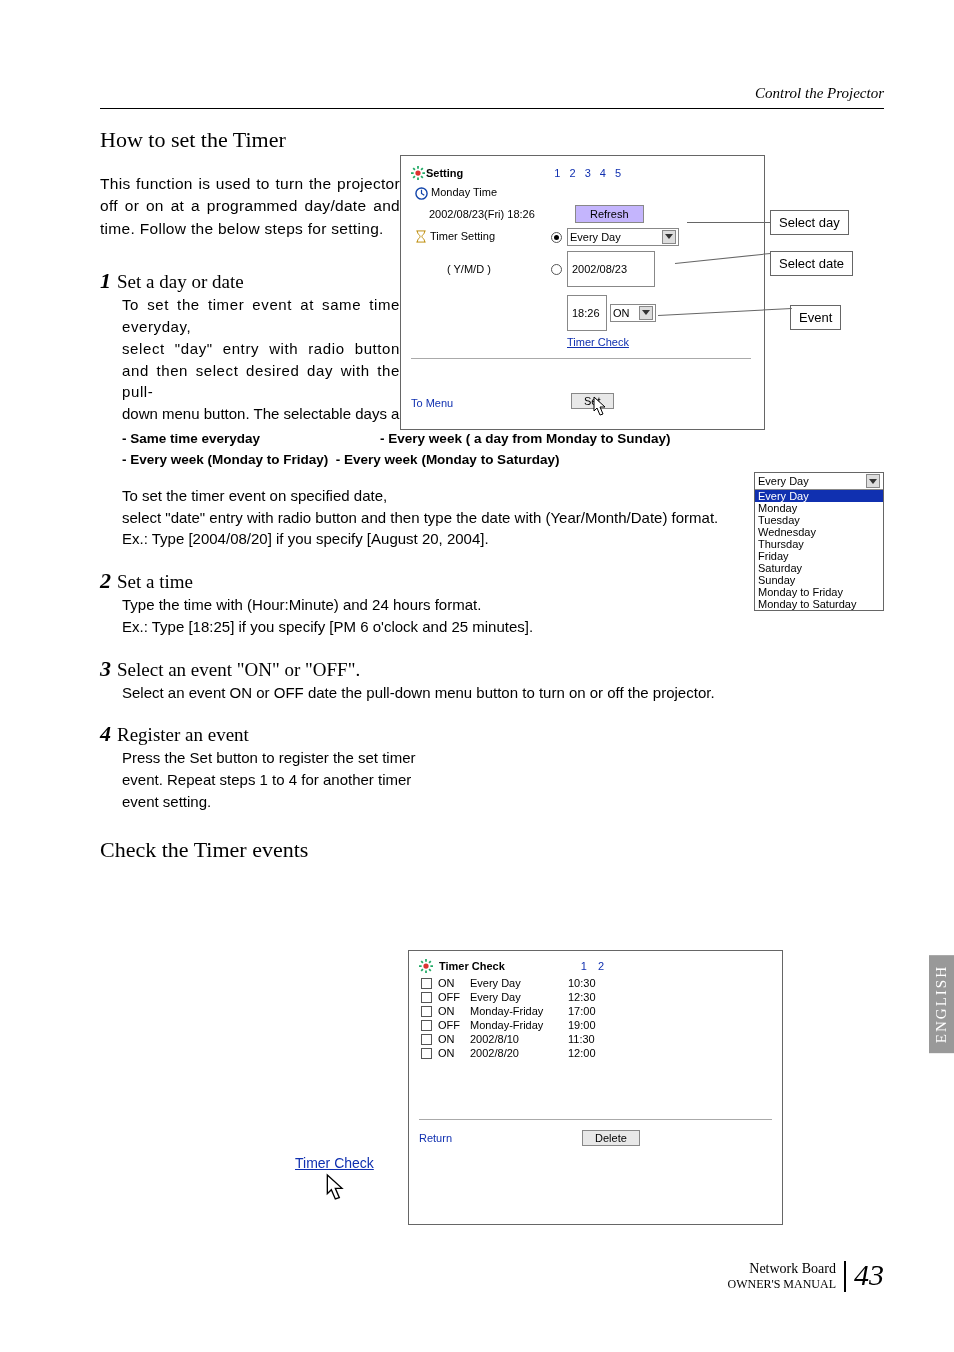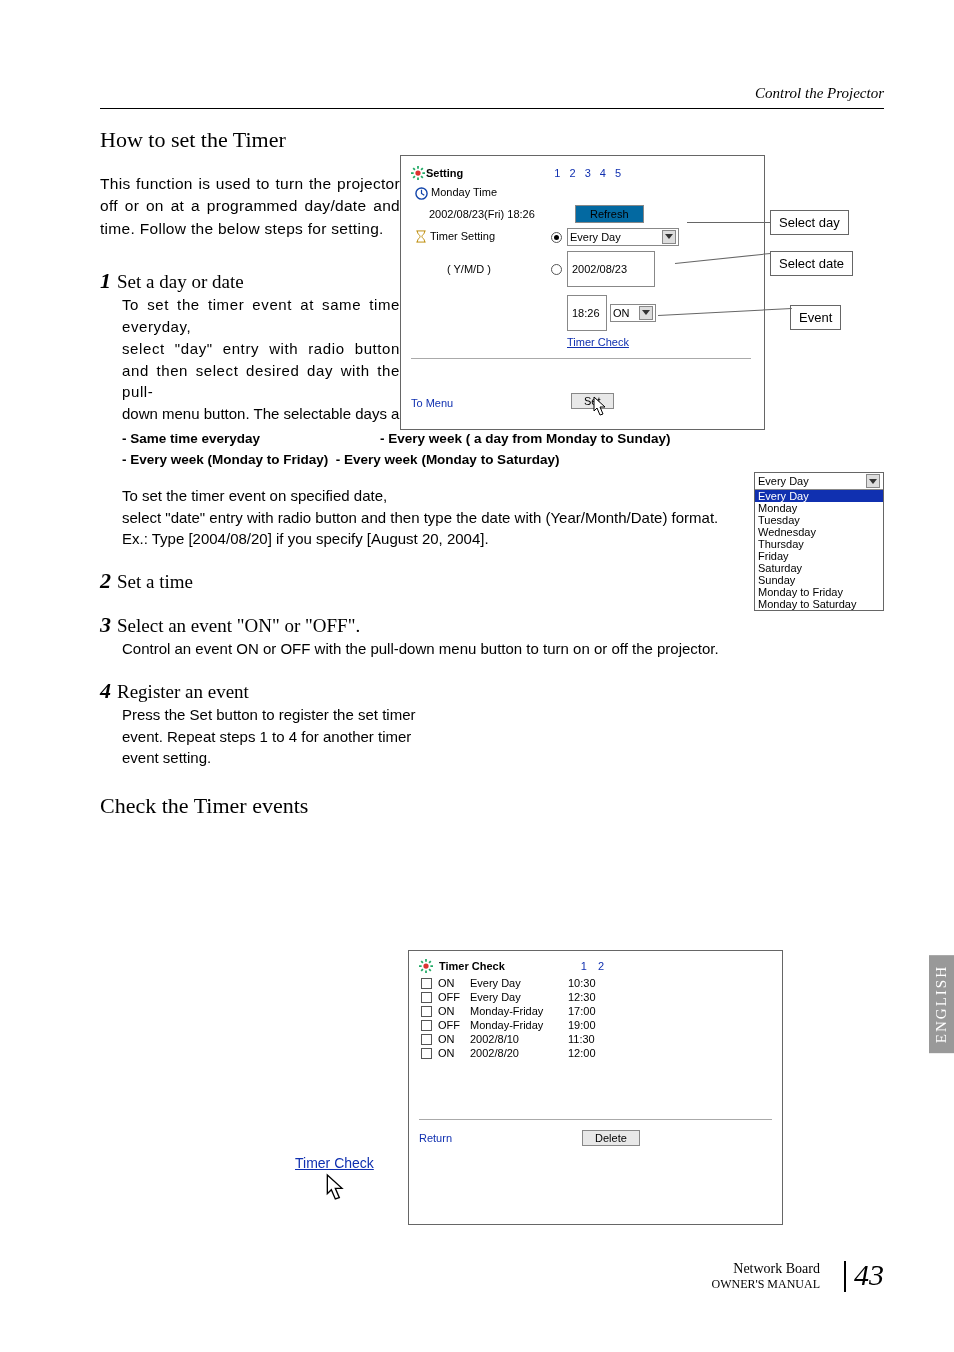--- a/index.html
+++ b/index.html
@@ -72,21 +72,21 @@
   .gear-icon svg { width: 14px; height: 14px; }
   .page-nums { margin-left: 90px; color: #1030b0; letter-spacing: 3px; }
   .clock-icon {
     width: 13px; height: 13px; display: inline-block; vertical-align: middle;
   }
   .clock-icon svg { width: 13px; height: 13px; }
   .row { display: flex; align-items: center; margin-bottom: 5px; }
   .leftcol { width: 140px; padding-left: 4px; }
   .refresh-btn {
     border: 1px solid #888;
-    background: #0369a1;
+    background: #c4b5fd;
     padding: 2px 14px;
     font-size: 11px;
     margin-left: 24px;
   }
   .hourglass-icon { width: 12px; height: 13px; display:inline-block; vertical-align: middle; margin-right:3px;}
   .hourglass-icon svg{width:12px;height:13px;}
   .radio { appearance: none; width: 11px; height: 11px; border: 1px solid #555; border-radius: 50%; display:inline-block; position:relative; vertical-align:middle; margin-right:5px;}
   .radio.checked::after{content:"";position:absolute;width:5px;height:5px;background:#000;border-radius:50%;top:2px;left:2px;}
   .select-box { border:1px solid #888; padding:1px 2px; font-size:11px; display:inline-flex; align-items:center; width:112px; background:#fff;}
   .select-box .txt{flex:1;}
@@ -127,21 +127,21 @@
   .checkbox{width:11px;height:11px;border:1px solid #555;display:inline-block;}
   .col-state{width:26px;}
   .col-day{width:92px;}
   .col-time{width:40px;}
   .fig2 .hr2{border-top:1px solid #aaa;margin:60px 0 10px;}
   .return-link{color:#1030b0;}
   .delete-btn{border:1px solid #888;background:#e8e8e8;padding:1px 12px;font-size:11px;margin-left:130px;}
   
   .english-tab{position:absolute;right:0;top:955px;writing-mode:vertical-rl;background:#999;color:#fff;font-family:Georgia,serif;font-size:15px;letter-spacing:2px;padding:10px 4px;transform:rotate(180deg);}
   .footer-block{position:absolute;bottom:60px;right:70px;display:flex;align-items:flex-end;gap:8px;}
-  .footer-text{text-align:right;border-right:2px solid #000;padding-right:24px;font-family:Georgia,serif;}
+  .footer-text{text-align:right;border-right:2px solid #000;padding-right:8px;font-family:Georgia,serif;}
   .footer-text .l1{font-size:14px;}
   .footer-text .l2{font-size:12px;margin-left:32px;}
   .footer-pgnum{font-family:Georgia,serif;font-style:italic;font-size:30px;}
   
   .cursor-svg{width:24px;height:28px;}
 </style>
 </head>
 <body>
 
 <div class="page">
@@ -241,25 +241,29 @@
     <div class="opt">Thursday</div>
     <div class="opt">Friday</div>
     <div class="opt">Saturday</div>
     <div class="opt">Sunday</div>
     <div class="opt">Monday to Friday</div>
     <div class="opt">Monday to Saturday</div>
   </div>
 
   <div class="step">
     <div><span class="step-num">2</span><span class="step-title">Set a time</span></div>
+    <div class="step-body">
+      <span>Type the time with (Hour:Minute) and 24 hours format.</span><br>
+      <span>Ex.: Type [18:25] if you specify [PM 6 o'clock and 25 minutes].</span>
+    </div>
   </div>
 
   <div class="step">
     <div><span class="step-num">3</span><span class="step-title">Select an event "ON" or "OFF".</span></div>
-    <div class="step-body">Control an event ON or OFF with the pull-down menu button to turn on or off the projector.</div>
+    <div class="step-body">Select an event ON or OFF date the pull-down menu button to turn on or off the projector.</div>
   </div>
 
   <div class="step">
     <div><span class="step-num">4</span><span class="step-title">Register an event</span></div>
     <div class="step-body" style="width:295px;">Press the Set button to register the set timer event. Repeat steps 1 to 4 for another timer event setting.</div>
   </div>
 
   <div class="title2">Check the Timer events</div>
 
   <div class="timer-check-cursor">

